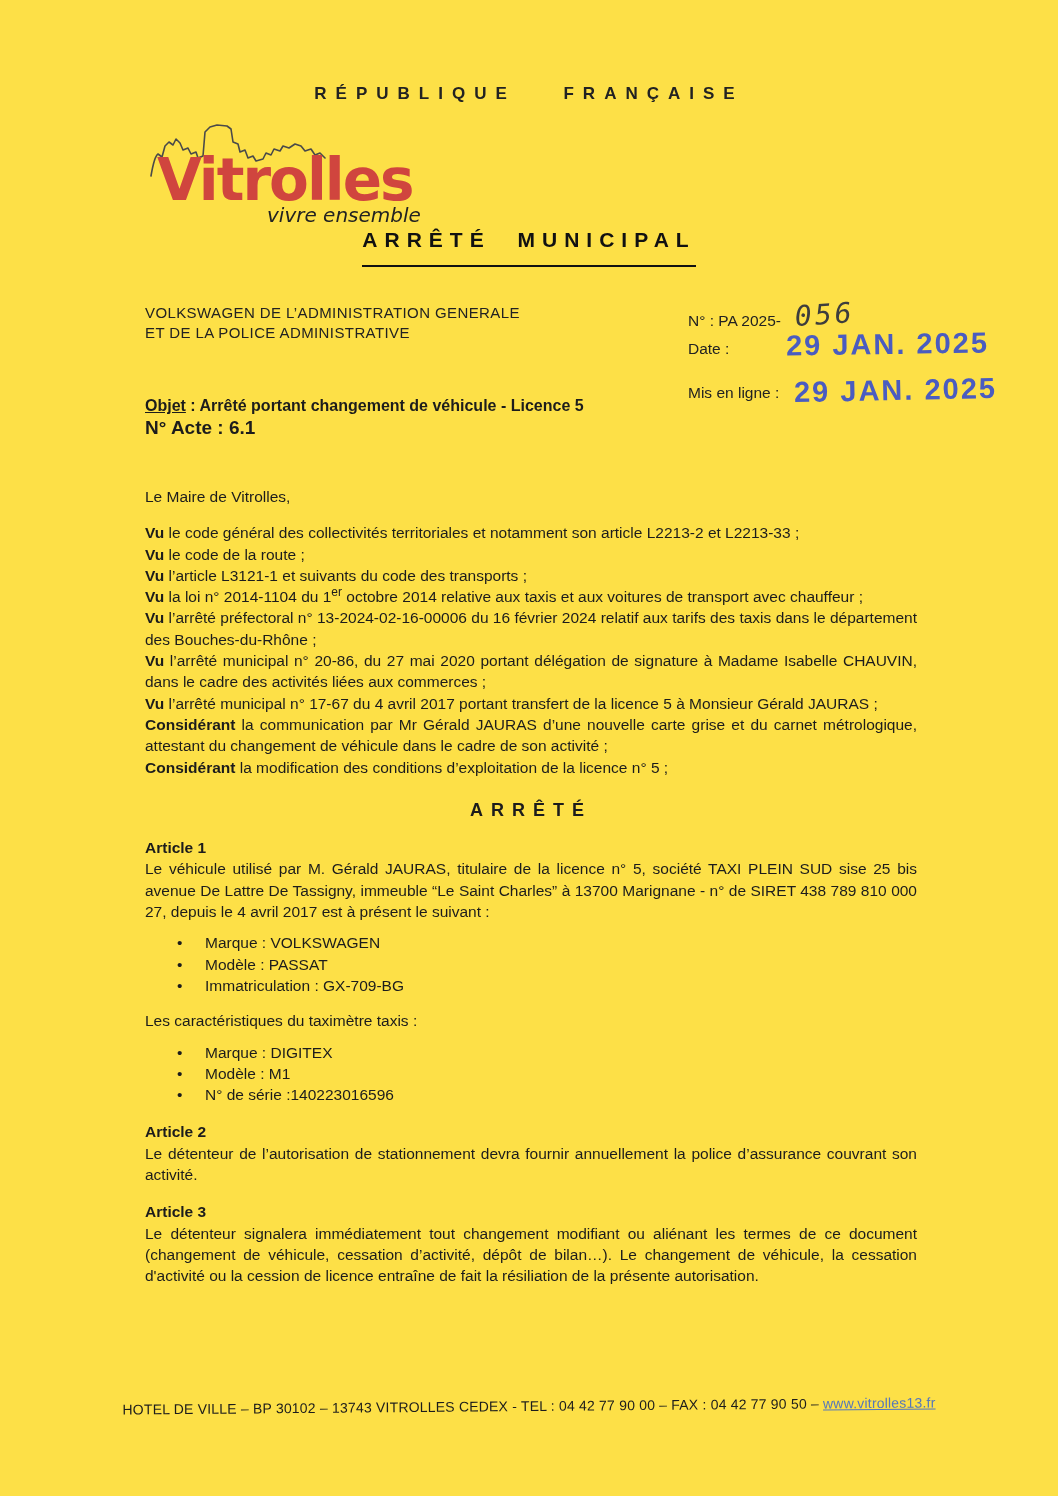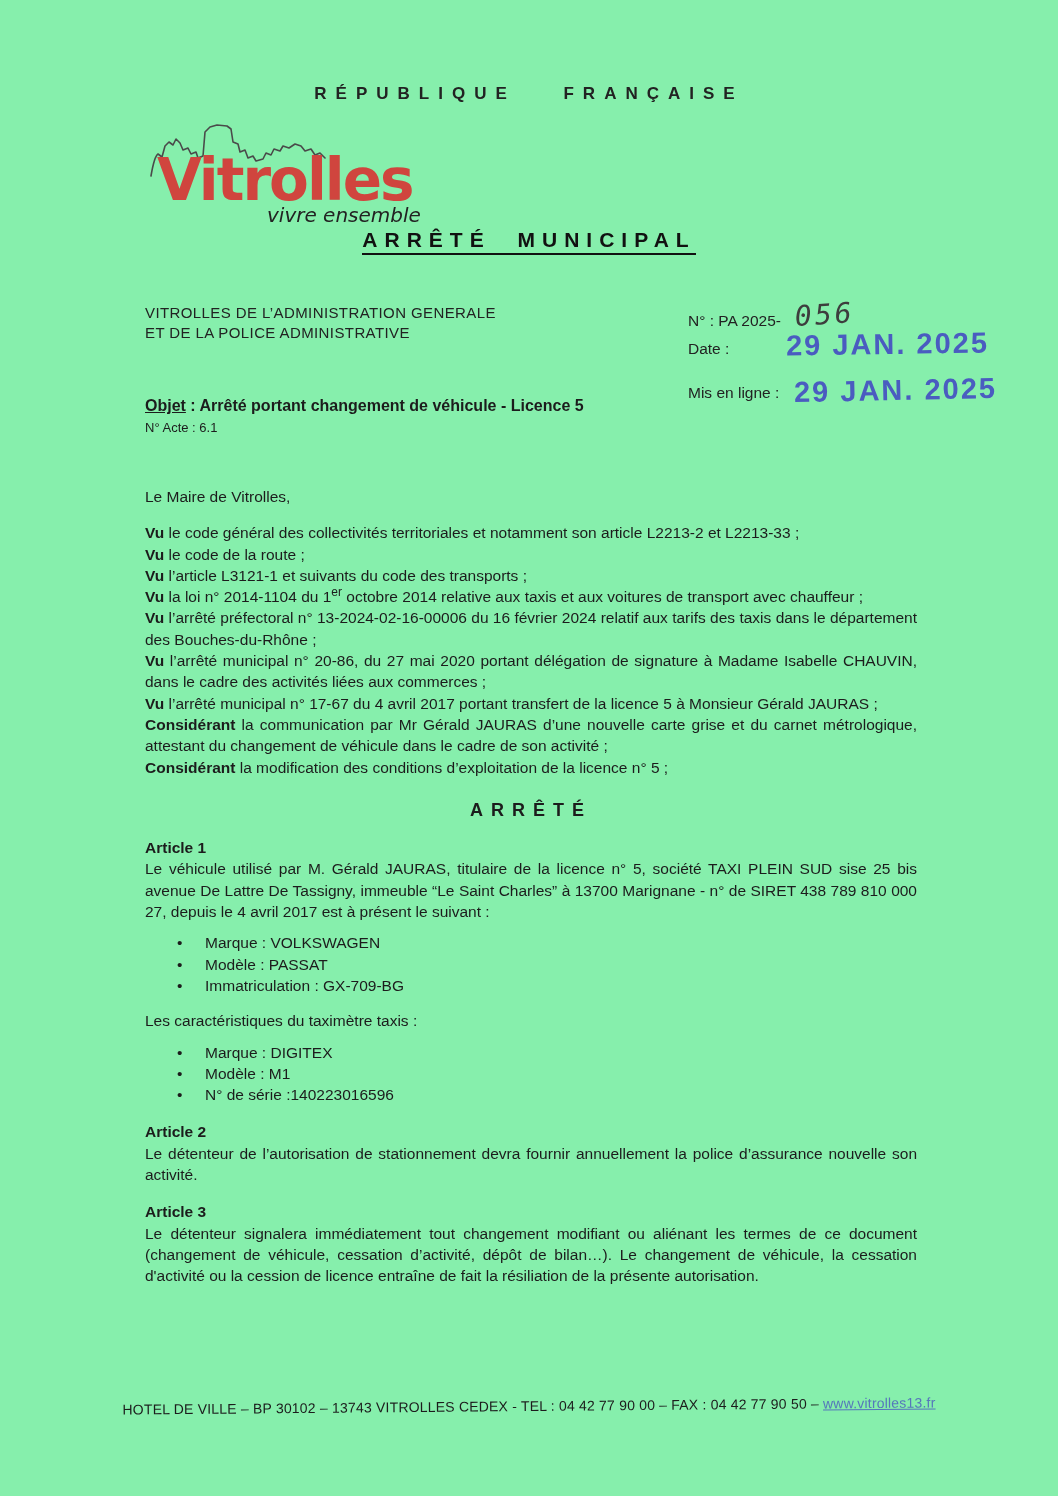--- a/index.html
+++ b/index.html
@@ -1,19 +1,19 @@
 <!DOCTYPE html>
 <html><head>
 <meta charset="utf-8">
 <style>
   html,body{margin:0;padding:0;background:#e8e8e8;}
   .page{
     position:relative;
     width:1058px;height:1496px;
-    background:#86efac;
+    background:#fde047;
     margin:0 auto;
     font-family:"Liberation Sans", sans-serif;
     color:#1c1c1c;
     overflow:hidden;
   }
   
   .republic{
     position:absolute;top:84px;left:0;width:100%;
     text-align:center;
     font-size:17px;font-weight:600;
@@ -36,21 +36,21 @@
     font-style:italic;
     font-family:"DejaVu Sans", sans-serif;
   }
   .doc-title{
     position:absolute;top:228px;left:0;width:100%;
     text-align:center;
     font-size:21px;font-weight:bold;
     letter-spacing:7px;word-spacing:14px;
     color:#111;
   }
-  .doc-title span{border-bottom:2px solid #111;padding-bottom:2px;}
+  .doc-title span{border-bottom:2px solid #111;padding-bottom:14px;}
   
   .direction{
     position:absolute;left:145px;top:303px;
     font-size:15px;line-height:20px;letter-spacing:.4px;
     color:#222;
   }
   .meta-right{position:absolute;left:688px;top:300px;width:330px;font-size:15.5px;color:#222;}
   .num-line{white-space:nowrap;}
   .handwritten{
     display:inline-block;
@@ -71,21 +71,21 @@
     letter-spacing:2px;
     white-space:nowrap;
     font-family:"Liberation Sans", sans-serif;
   }
   .stamp-date{left:98px;top:28px;transform:rotate(-.8deg);}
   .stamp-online{left:106px;top:74px;transform:rotate(-1.2deg);}
   
   .subject{position:absolute;left:145px;top:395px;font-size:16px;line-height:22px;}
   .objet-line{font-weight:bold;}
   .objet-label{text-decoration:underline;}
-  .acte-line{font-weight:normal;font-size:13px;}
+  .acte-line{font-weight:bold;font-size:19px;}
   
   .body{
     position:absolute;left:145px;top:486px;width:772px;
     font-size:15.5px;line-height:21.3px;
     text-align:justify;
     color:#1c1c1c;
   }
   .salutation{margin:0 0 15px 0;}
   .clause{margin:0;}
   .clause b{font-weight:bold;}
@@ -126,21 +126,21 @@
     </svg>
     <div class="logo-text">Vitrolles</div>
     <div class="logo-tagline">vivre ensemble</div>
   </div>
 
   <div class="doc-title">
     <span>ARRÊTÉ MUNICIPAL</span>
   </div>
 
   <div class="direction">
-    <div>VITROLLES DE L’ADMINISTRATION GENERALE</div>
+    <div>VOLKSWAGEN DE L’ADMINISTRATION GENERALE</div>
     <div>ET DE LA POLICE ADMINISTRATIVE</div>
   </div>
 
   <div class="meta-right">
     <div class="num-line">
       <span>N° : PA 2025-</span><span class="handwritten">056</span>
     </div>
     <div class="date-label">Date :</div>
     <div class="stamp stamp-date">29 JAN. 2025</div>
     <div class="online-label">Mis en ligne :</div>
@@ -179,21 +179,21 @@
           </div>
           <div class="extra-label">Les caractéristiques du taximètre taxis :</div>
           <div class="bullets">
             <div class="bullet">Marque : DIGITEX</div>
             <div class="bullet">Modèle : M1</div>
             <div class="bullet">N° de série :140223016596</div>
           </div>
         </div>
         <div class="article">
           <div class="article-title">Article 2</div>
-          <div class="para">Le détenteur de l’autorisation de stationnement devra fournir annuellement la police d’assurance nouvelle son activité.</div>
+          <div class="para">Le détenteur de l’autorisation de stationnement devra fournir annuellement la police d’assurance couvrant son activité.</div>
         </div>
         <div class="article">
           <div class="article-title">Article 3</div>
           <div class="para">Le détenteur signalera immédiatement tout changement modifiant ou aliénant les termes de ce document (changement de véhicule, cessation d’activité, dépôt de bilan…). Le changement de véhicule, la cessation d'activité ou la cession de licence entraîne de fait la résiliation de la présente autorisation.</div>
         </div>
       </div>
   </div>
 
   <div class="footer">
     <span>HOTEL DE VILLE – BP 30102 – 13743 VITROLLES CEDEX - TEL : 04 42 77 90 00 – FAX : 04 42 77 90 50 – </span><a>www.vitrolles13.fr</a>

